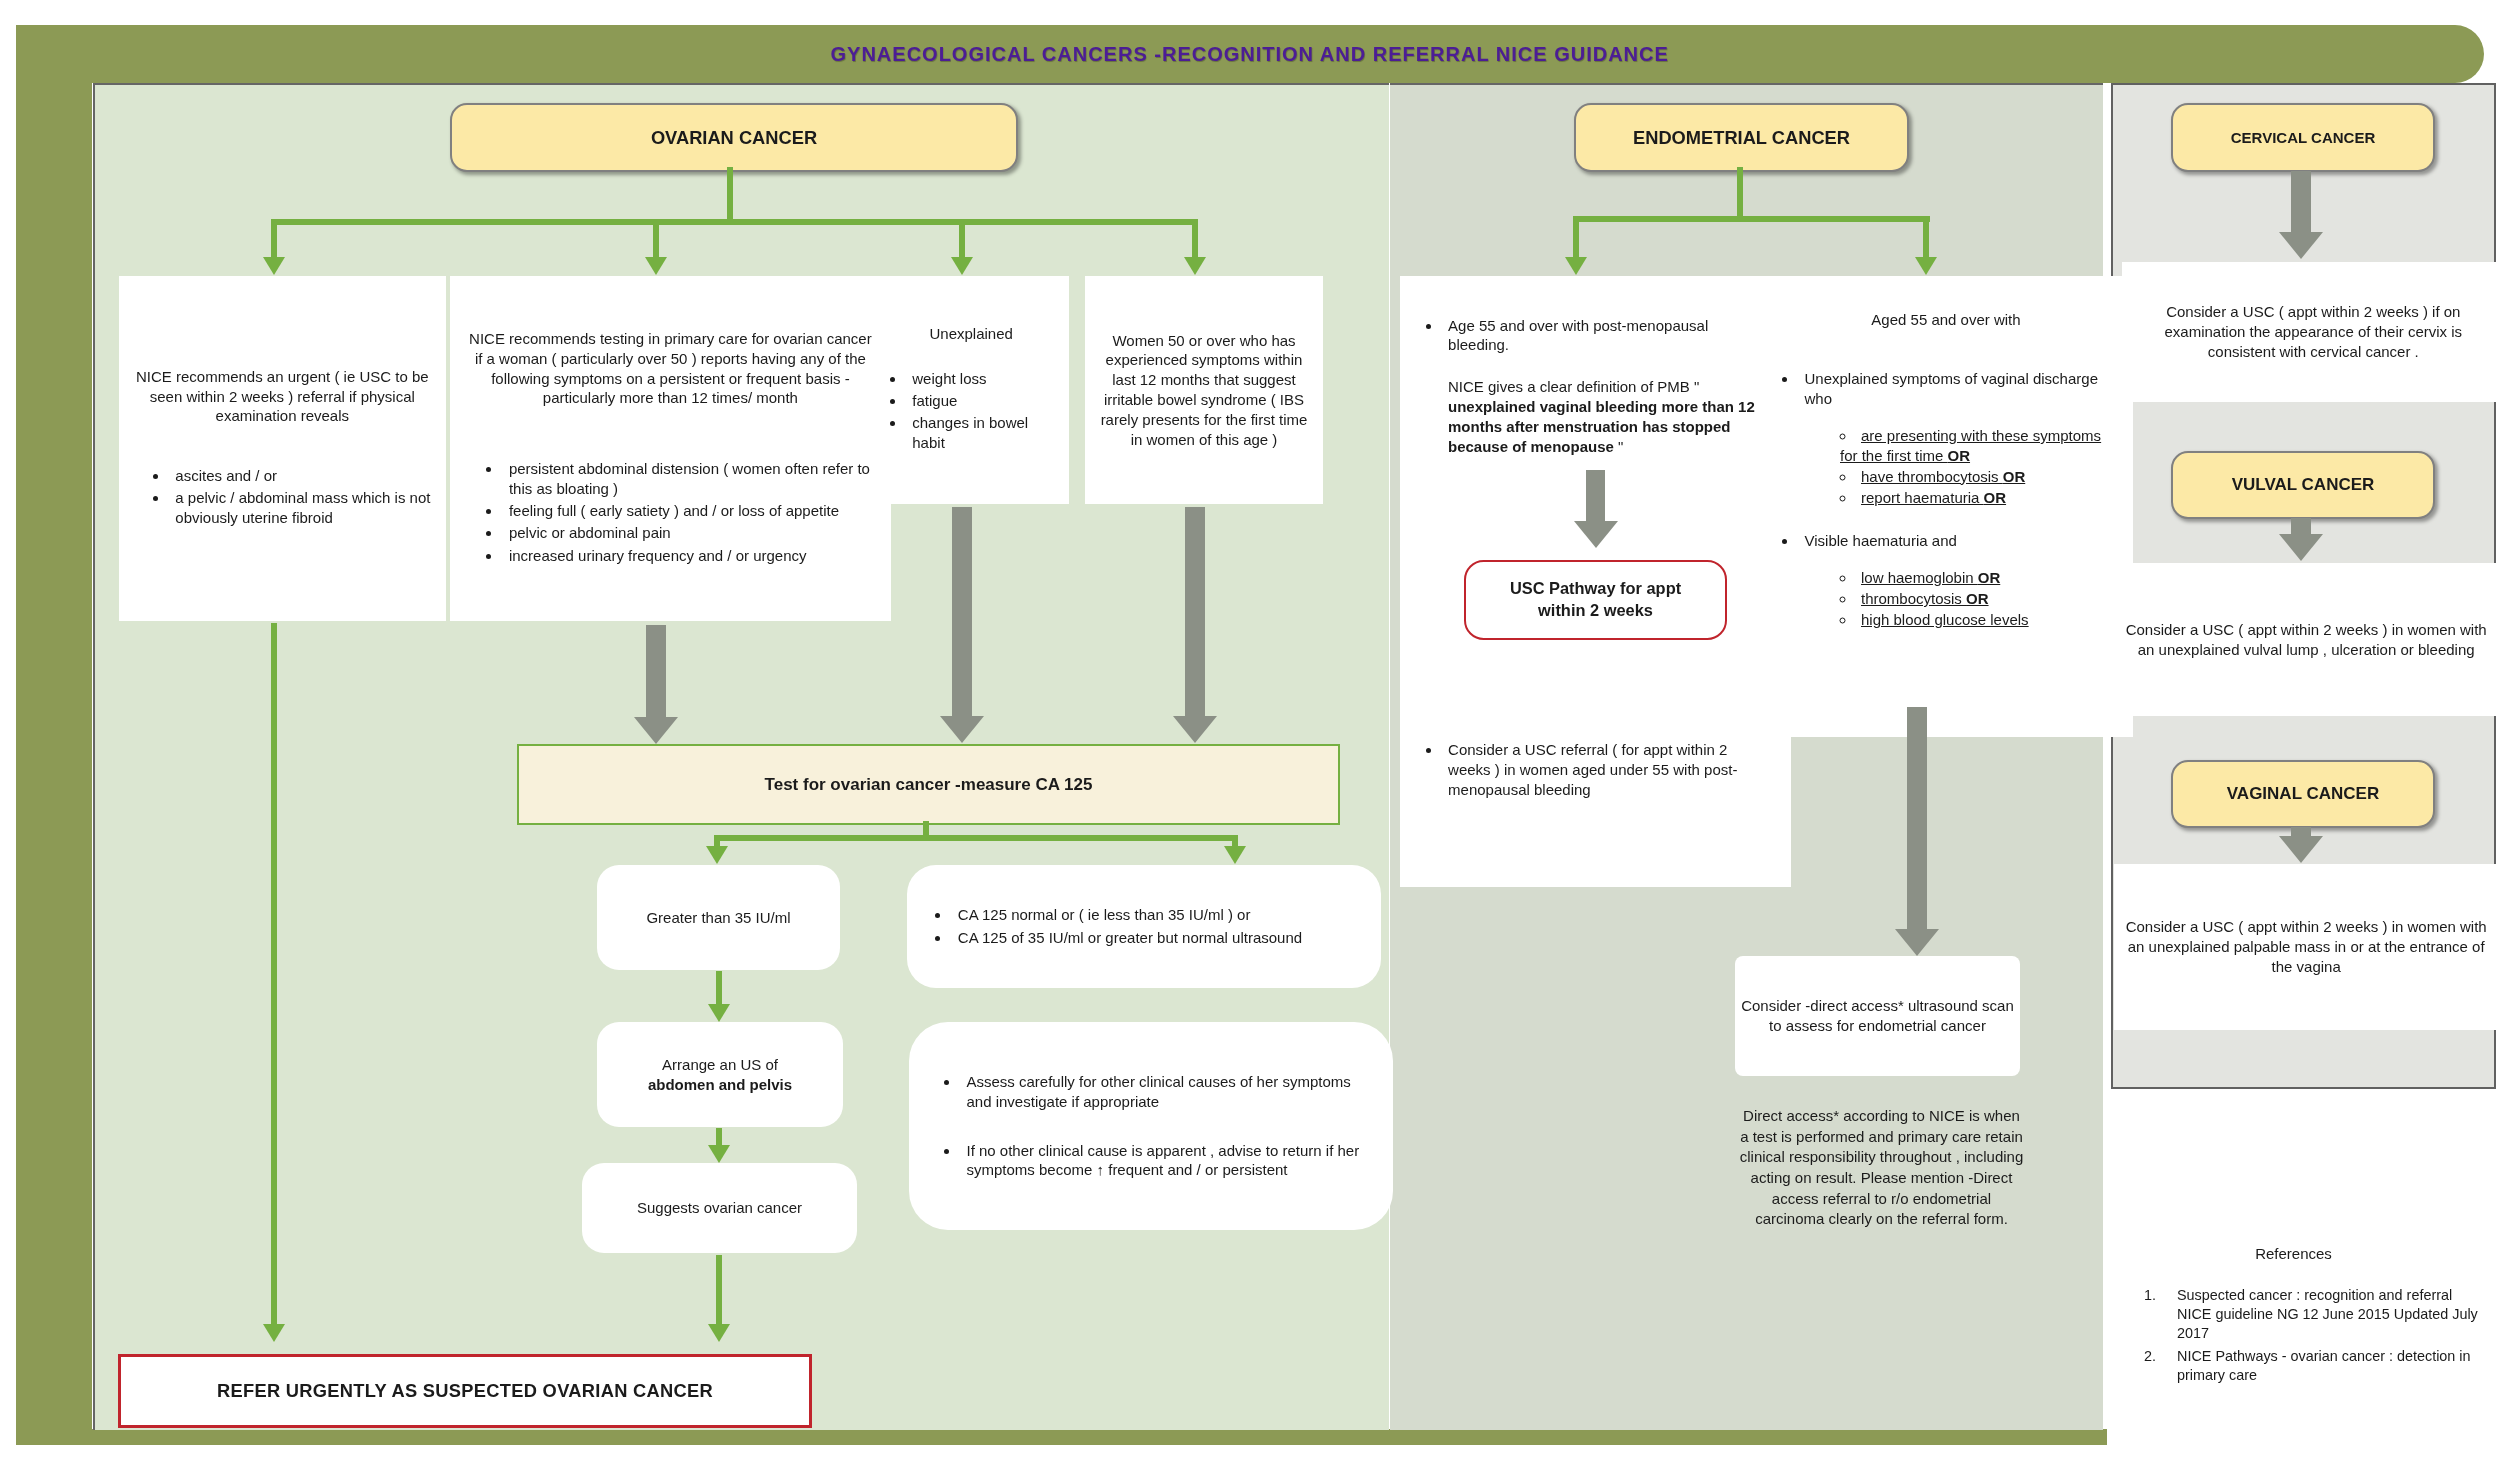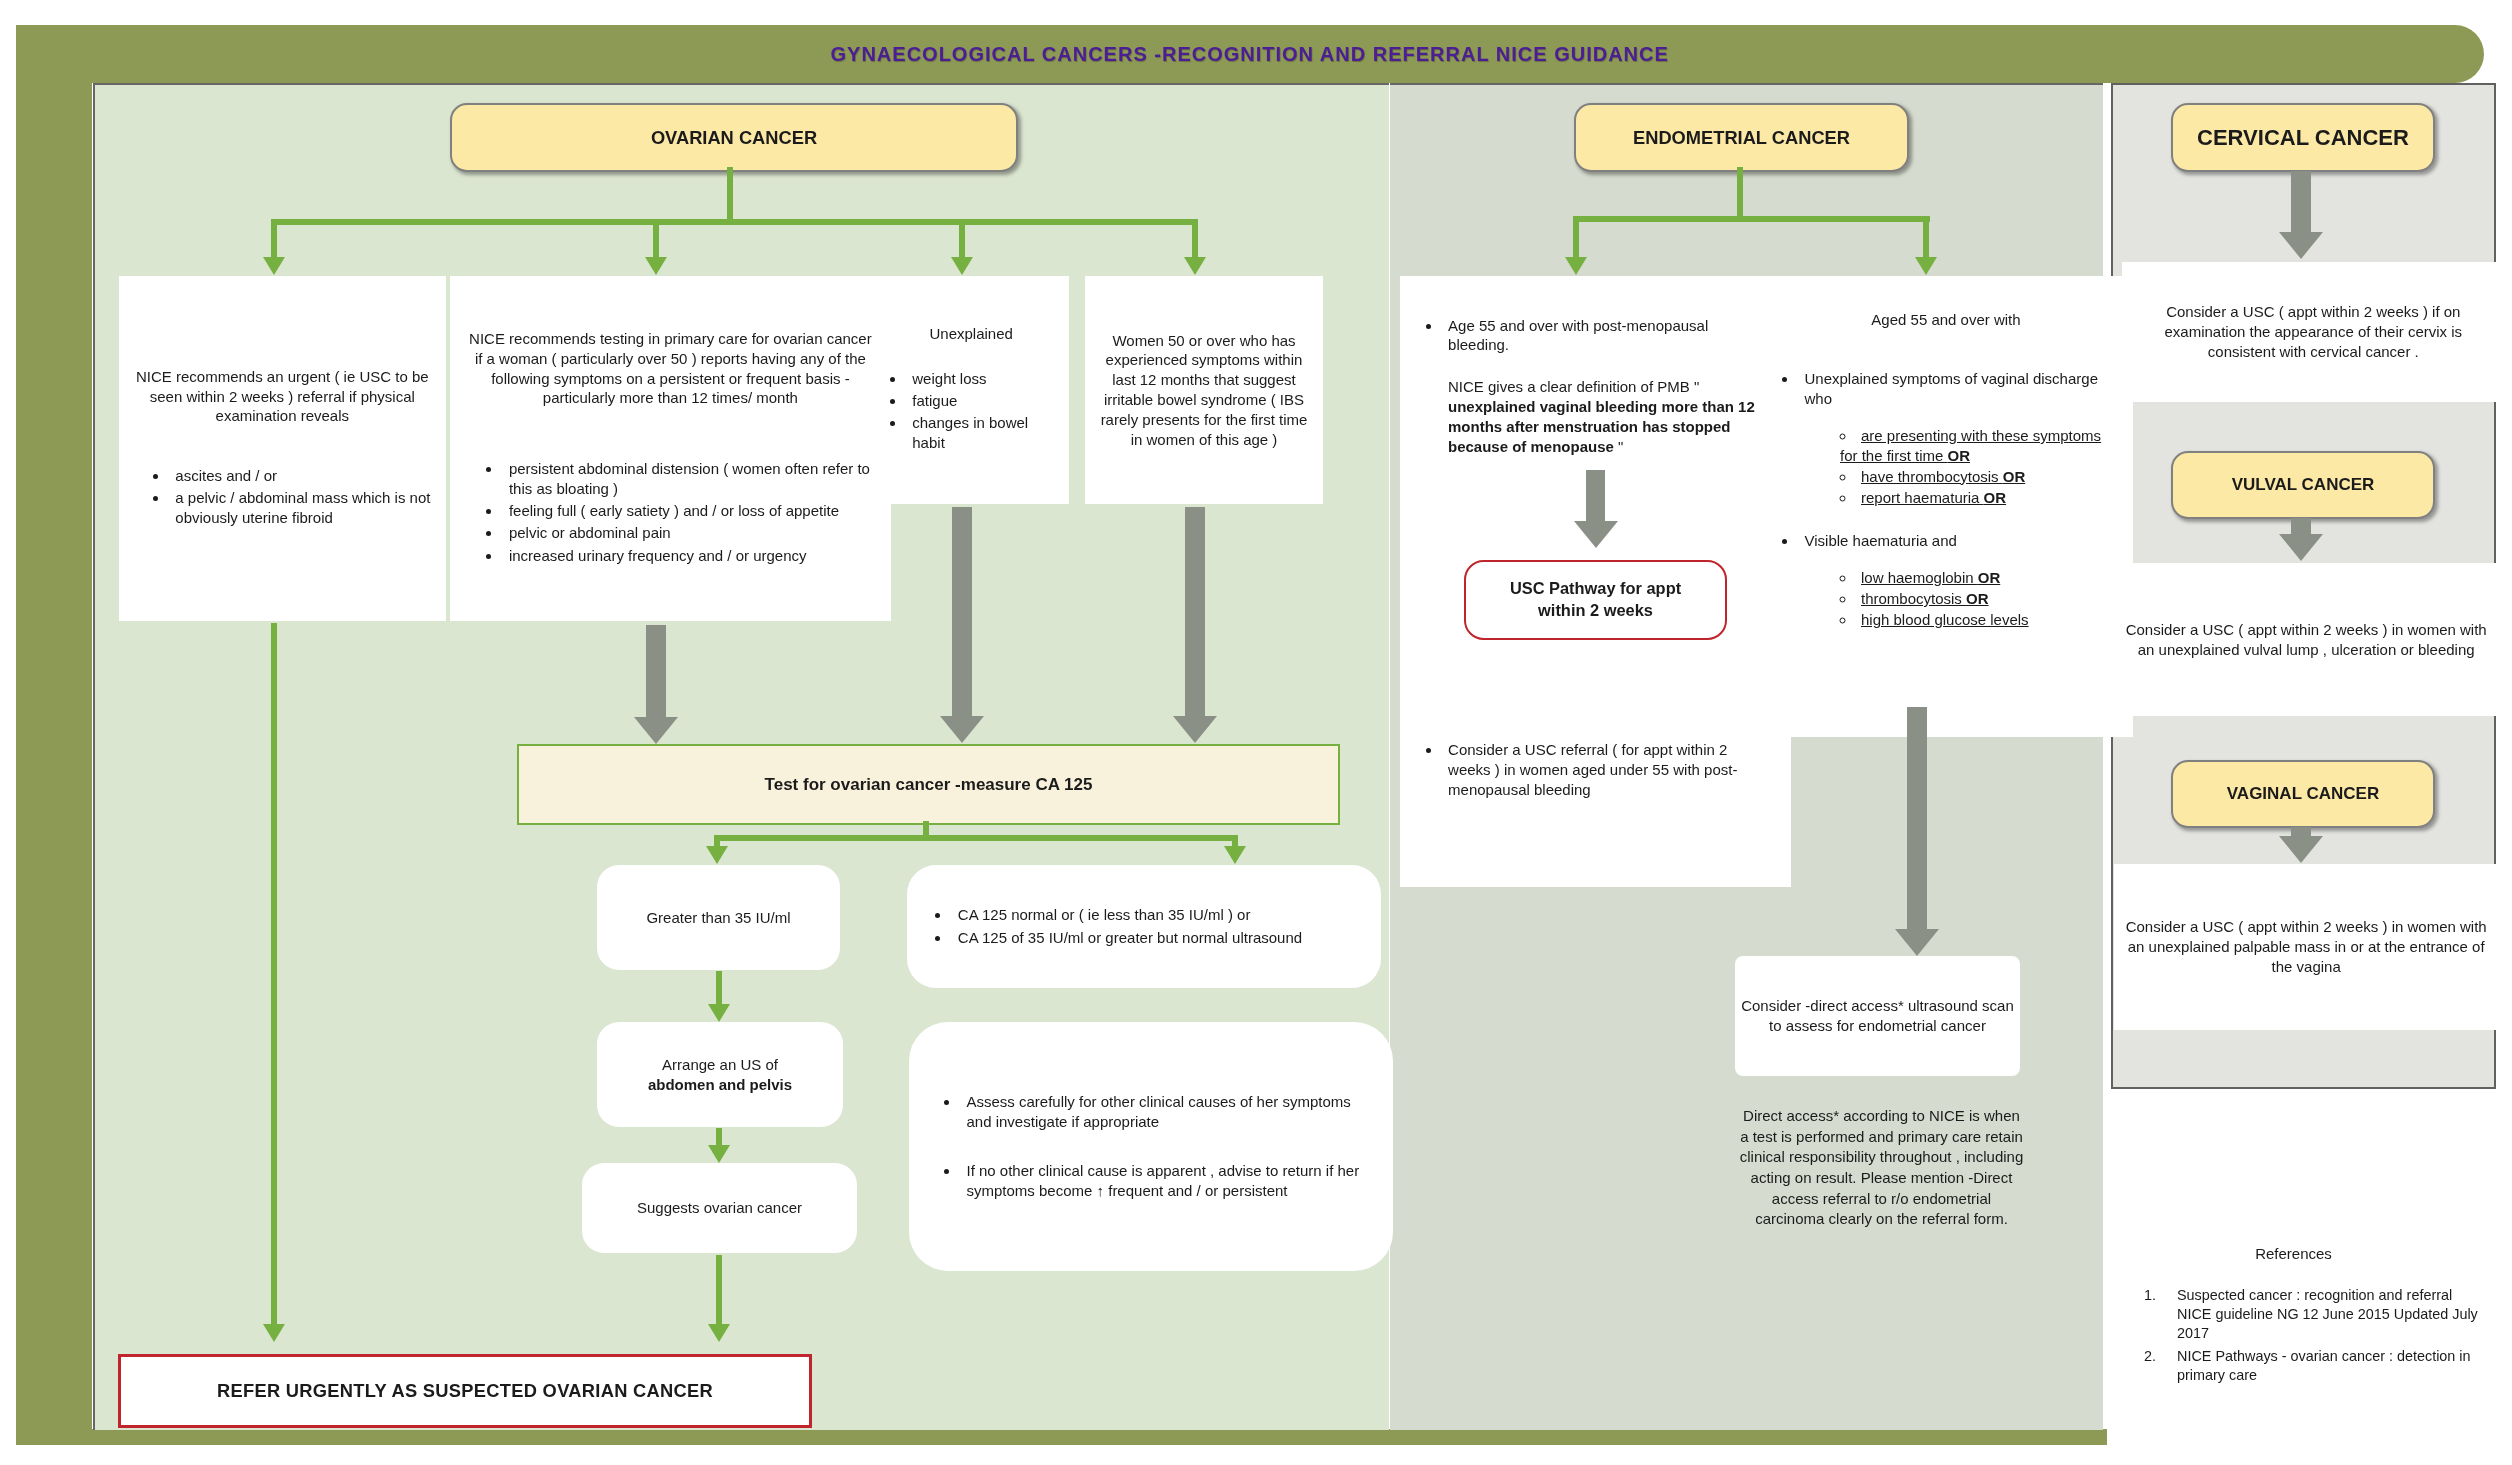--- a/index.html
+++ b/index.html
@@ -163,21 +163,21 @@
     <div class="body-text center">Arrange an US of</div>
     <div class="body-text center bold">abdomen and pelvis</div>
   </div>
 
   <div class="varrow" style="left:716px;top:1128px;height:17px;"></div>
 
   <div class="wbox rounded" style="left:582px;top:1163px;width:275px;height:90px;">
     <div class="body-text center">Suggests ovarian cancer</div>
   </div>
 
-  <div class="wbox" style="left:909px;top:1022px;width:440px;height:249px;border-radius:39px;padding:0 22px;">
+  <div class="wbox" style="left:909px;top:1022px;width:440px;height:208px;border-radius:39px;padding:0 22px;">
     <ul class="bullets" style="padding-left:29px;">
       <li style="margin-bottom:29px;"><span>Assess carefully for other clinical causes of her symptoms and investigate if appropriate</span></li>
       <li><span>If no other clinical cause is apparent , advise to return if her symptoms become ↑ frequent and / or persistent</span></li>
     </ul>
   </div>
 
   <div class="varrow" style="left:716px;top:1255px;height:69px;"></div>
   <div class="varrow" style="left:271px;top:623px;height:701px;"></div>
 
   <div class="refer-box">
@@ -232,21 +232,21 @@
   </div>
 
   <div class="garrow" style="left:1907px;top:707px;height:222px;"></div>
 
   <div class="wbox" style="left:1735px;top:956px;width:283px;height:120px;border-radius:8px;padding:0 1px;">
     <div class="body-text center">Consider -direct access* ultrasound scan to assess for endometrial cancer</div>
   </div>
 
   <div class="note">Direct access* according to NICE is when a test is performed and primary care retain clinical responsibility throughout , including acting on result. Please mention -Direct access referral to r/o endometrial carcinoma clearly on the referral form.</div>
 
-  <div class="ybox" style="left:2171px;top:103px;width:260px;height:65px;font-size:22px;">
+  <div class="ybox" style="left:2171px;top:103px;width:260px;height:65px;font-size:15px;">
     <span>CERVICAL CANCER</span>
   </div>
   <div class="garrow" style="left:2291px;top:171px;height:61px;"></div>
   <div class="wbox" style="left:2122px;top:262px;width:359px;height:140px;padding:0 11.8px;">
     <div class="body-text center">Consider a USC ( appt within 2 weeks ) if on examination the appearance of their cervix is consistent with cervical cancer .</div>
   </div>
 
   <div class="ybox" style="left:2171px;top:451px;width:260px;height:64px;font-size:17px;">
     <span>VULVAL CANCER</span>
   </div>

